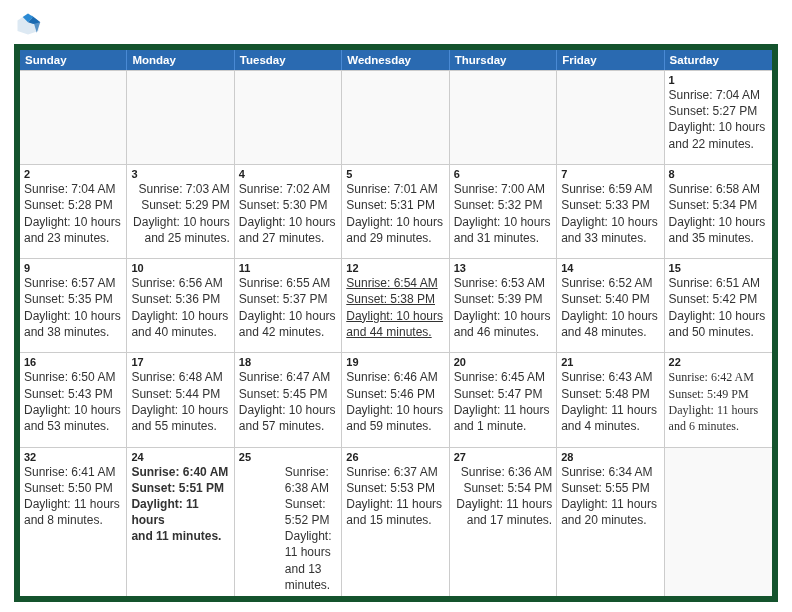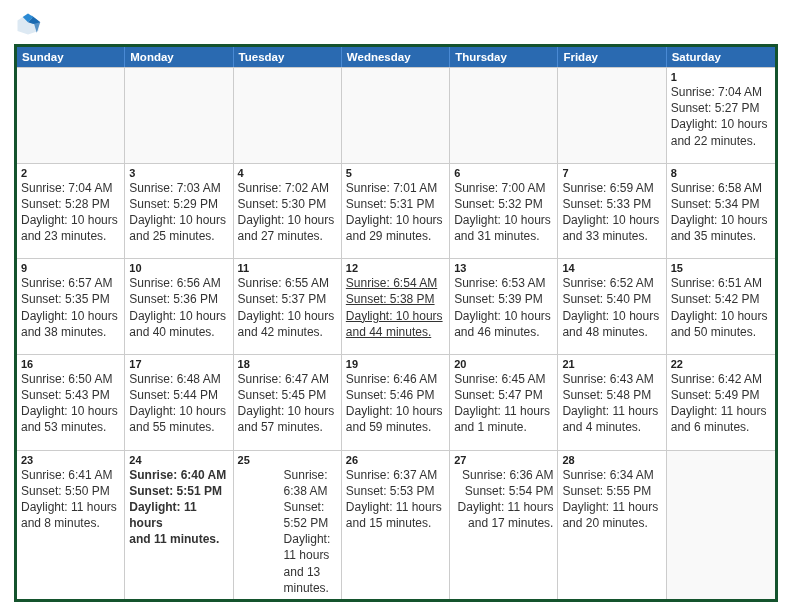--- a/index.html
+++ b/index.html
@@ -57,21 +57,21 @@
       line-height: 1.1;
     }
     .location {
       font-size: 13px;
       color: #555;
     }
     .calendar {
       flex: 1;
       display: flex;
       flex-direction: column;
-      border: 3px solid #14532d;
+      border: 6px solid #14532d;
     }
     .cal-header-row {
       display: grid;
       grid-template-columns: repeat(7, 1fr);
       background: #2a6ab1;
     }
     .cal-header-cell {
       color: #fff;
       font-size: 11.5px;
       font-weight: bold;
@@ -167,21 +167,21 @@
         <div class="cal-row">
           <div class="cal-cell">
             <div class="cell-day">2</div>
             <div class="cell-info" style="white-space: pre-line;">Sunrise: 7:04 AM
 Sunset: 5:28 PM
 Daylight: 10 hours
 and 23 minutes.</div>
           </div>
           <div class="cal-cell">
             <div class="cell-day">3</div>
-            <div class="cell-info" style="white-space: pre-line;">Sunrise: 7:03 AM
+            <div class="cell-info" style="white-space: pre-line; text-align: right;">Sunrise: 7:03 AM
 Sunset: 5:29 PM
 Daylight: 10 hours
 and 25 minutes.</div>
           </div>
           <div class="cal-cell">
             <div class="cell-day">4</div>
             <div class="cell-info" style="white-space: pre-line;">Sunrise: 7:02 AM
 Sunset: 5:30 PM
 Daylight: 10 hours
 and 27 minutes.</div>
@@ -304,29 +304,29 @@
           </div>
           <div class="cal-cell">
             <div class="cell-day">21</div>
             <div class="cell-info" style="white-space: pre-line;">Sunrise: 6:43 AM
 Sunset: 5:48 PM
 Daylight: 11 hours
 and 4 minutes.</div>
           </div>
           <div class="cal-cell">
             <div class="cell-day">22</div>
-            <div class="cell-info" style="white-space: pre-line;">Sunrise: 6:42 AM
+            <div class="cell-info" style="white-space: pre-line; font-family: Liberation Serif, serif;">Sunrise: 6:42 AM
 Sunset: 5:49 PM
 Daylight: 11 hours
 and 6 minutes.</div>
           </div>
         </div>
         <div class="cal-row">
           <div class="cal-cell">
-            <div class="cell-day">23</div>
+            <div class="cell-day">32</div>
             <div class="cell-info" style="white-space: pre-line;">Sunrise: 6:41 AM
 Sunset: 5:50 PM
 Daylight: 11 hours
 and 8 minutes.</div>
           </div>
           <div class="cal-cell">
             <div class="cell-day">24</div>
             <div class="cell-info" style="white-space: pre-line; font-weight: bold;">Sunrise: 6:40 AM
 Sunset: 5:51 PM
 Daylight: 11 hours

